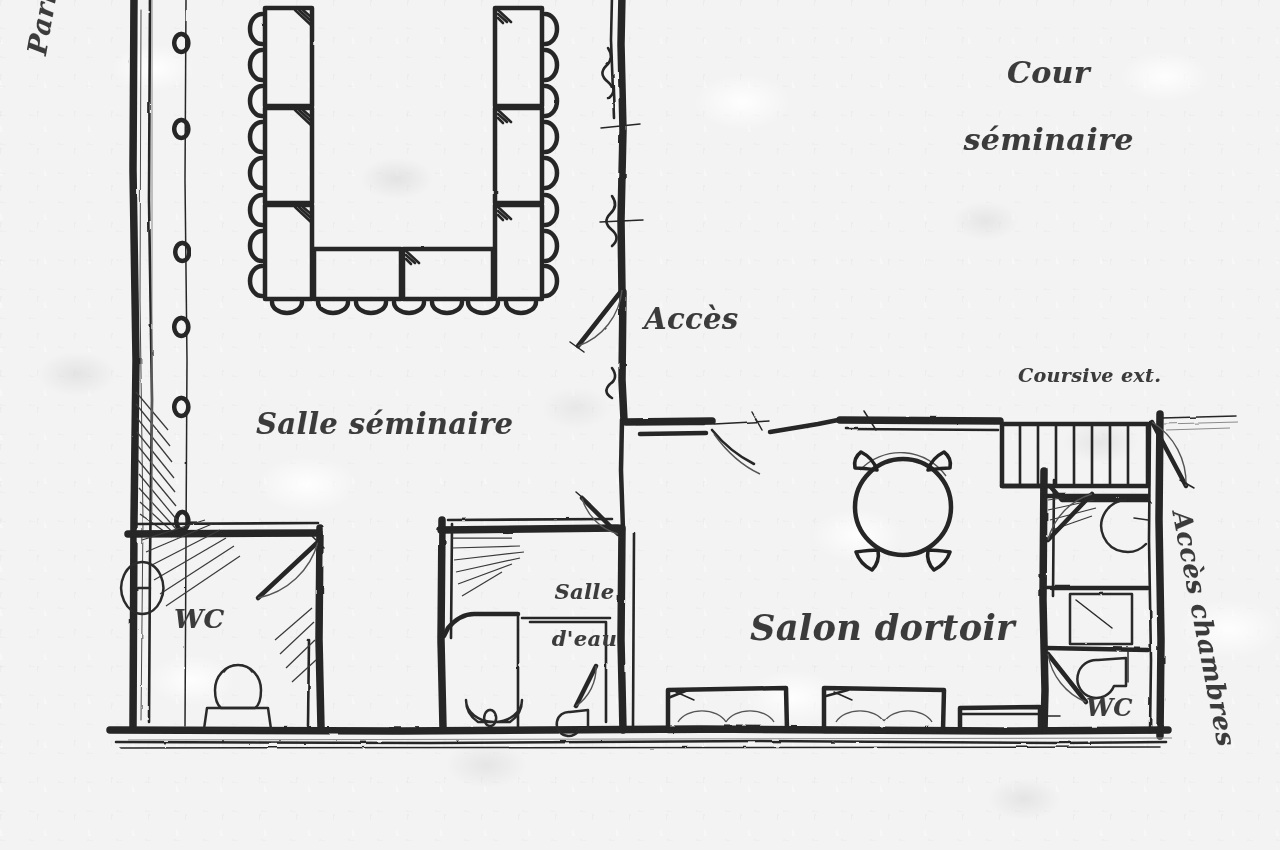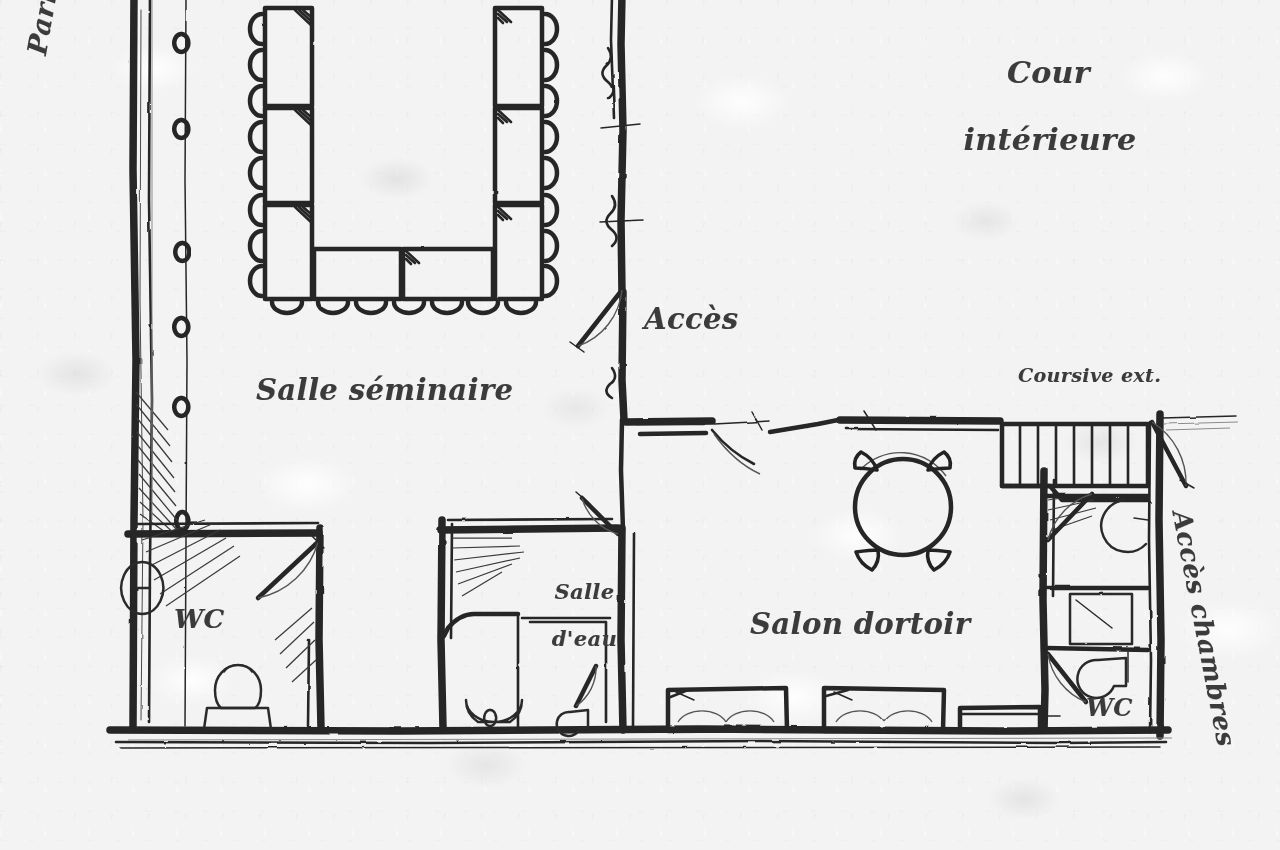--- a/index.html
+++ b/index.html
@@ -55,26 +55,26 @@
     font-style: italic;
     font-weight: 700;
     color: #3b3b3b;
     white-space: pre;
     letter-spacing: .4px;
     line-height: 1.12;
     text-shadow: .5px .4px 0 rgba(80,80,80,.28);
   }
   .lbl-parking     { left: 22px;  top: 52px;   font-size: 27px; transform: rotate(-80deg); transform-origin: left top; }
   .lbl-cour        { left: 920px; top: 22px;   font-size: 30px; text-align: right; width: 170px; }
-  .lbl-seminaire   { left: 256px; top: 374px;  font-size: 29px; font-style: italic; }
+  .lbl-seminaire   { left: 256px; top: 408px;  font-size: 29px; font-style: italic; }
   .lbl-entree      { left: 644px; top: 303px;  font-size: 29px; }
   .lbl-coursive    { left: 1018px;top: 365px;  font-size: 19px; }
   .lbl-salle-eau   { left: 514px; top: 556px;  font-size: 21px; text-align: center; width: 110px; }
   .lbl-wc-left     { left: 174px; top: 605px;  font-size: 26px; }
-  .lbl-salon       { left: 750px; top: 608px;  font-size: 29px; }
+  .lbl-salon       { left: 750px; top: 608px;  font-size: 35px; }
   .lbl-wc-right    { left: 1086px;top: 695px;  font-size: 24px; }
   .lbl-acces       { left: 1195px;top: 508px;  font-size: 26px; transform: rotate(79deg); transform-origin: left top; }
 </style>
 </head>
 <body>
 
 <div id="page">
 
   <div id="paper-texture"></div>
 
@@ -440,21 +440,21 @@
       <path d="M152,0 L152,520"></path>
       <path d="M1166,430 L1230,428"></path>
       <path d="M128,740 L1172,738"></path>
     </g>
   </svg>
 
   <div class="label lbl-parking">Parking clients</div>
 
   <div class="label lbl-cour">
     <span>Cour</span><br>
-    <span>intérieure</span>
+    <span>séminaire</span>
   </div>
 
   <div class="label lbl-seminaire">Salle séminaire</div>
   <div class="label lbl-entree">Accès</div>
   <div class="label lbl-coursive">Coursive ext.</div>
 
   <div class="label lbl-salle-eau">
     <span>Salle</span><br>
     <span>d'eau</span>
   </div>

